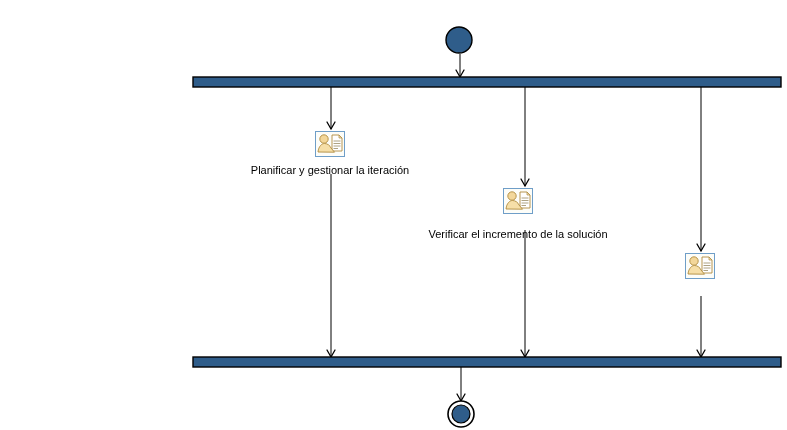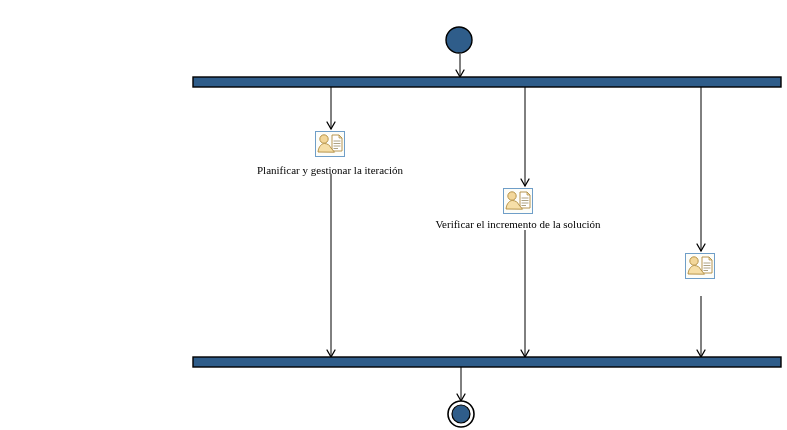--- a/index.html
+++ b/index.html
@@ -19,21 +19,21 @@
   }
   #canvas svg.layer {
     position: absolute;
     left: 0;
     top: 0;
     width: 787px;
     height: 430px;
   }
   .node-label {
     position: absolute;
-    font-family: Liberation Serif, serif;
+    font-family: Liberation Sans, sans-serif;
     font-size: 11px;
     color: #000000;
     white-space: nowrap;
     text-align: center;
     transform: translateX(-50%);
     line-height: 13px;
     letter-spacing: 0px;
   }
   .act-icon {
     position: absolute;
@@ -132,21 +132,21 @@
       <g stroke="#9a8b63" stroke-width="0.8">
         <line x1="17.5" y1="9" x2="24.5" y2="9"></line>
         <line x1="17.5" y1="11.5" x2="24.5" y2="11.5"></line>
         <line x1="17.5" y1="14" x2="24.5" y2="14"></line>
         <line x1="17.5" y1="16.5" x2="22" y2="16.5"></line>
       </g>
       <circle cx="8" cy="7" r="4.2" fill="#f3d79a" stroke="#b08b3e" stroke-width="0.9"></circle>
       <path d="M2 20 c0.6 -6 4 -8.5 6.5 -8.5 c3 0 5.5 2 6.5 4.5 l3.5 4.2 z" fill="#f6dfa8" stroke="#b08b3e" stroke-width="0.9" stroke-linejoin="round"></path>
     </svg>
   </div>
-  <div class="node-label" style="left:518px; top:218px;">Verificar el incremento de la solución</div>
+  <div class="node-label" style="left:518px; top:228px;">Verificar el incremento de la solución</div>
 
   <div class="act-icon" style="left:700px; top:253px;">
     <svg viewBox="0 0 28 24" xmlns="http://www.w3.org/2000/svg">
       <rect x="0" y="0" width="28" height="24" fill="#fdfdf8"></rect>
       <path d="M16 3 h7 l3 3 v13 h-10 z" fill="#ffffff" stroke="#b08b3e" stroke-width="0.9"></path>
       <path d="M23 3 v3 h3 z" fill="#f0e2bc" stroke="#b08b3e" stroke-width="0.7"></path>
       <g stroke="#9a8b63" stroke-width="0.8">
         <line x1="17.5" y1="9" x2="24.5" y2="9"></line>
         <line x1="17.5" y1="11.5" x2="24.5" y2="11.5"></line>
         <line x1="17.5" y1="14" x2="24.5" y2="14"></line>

